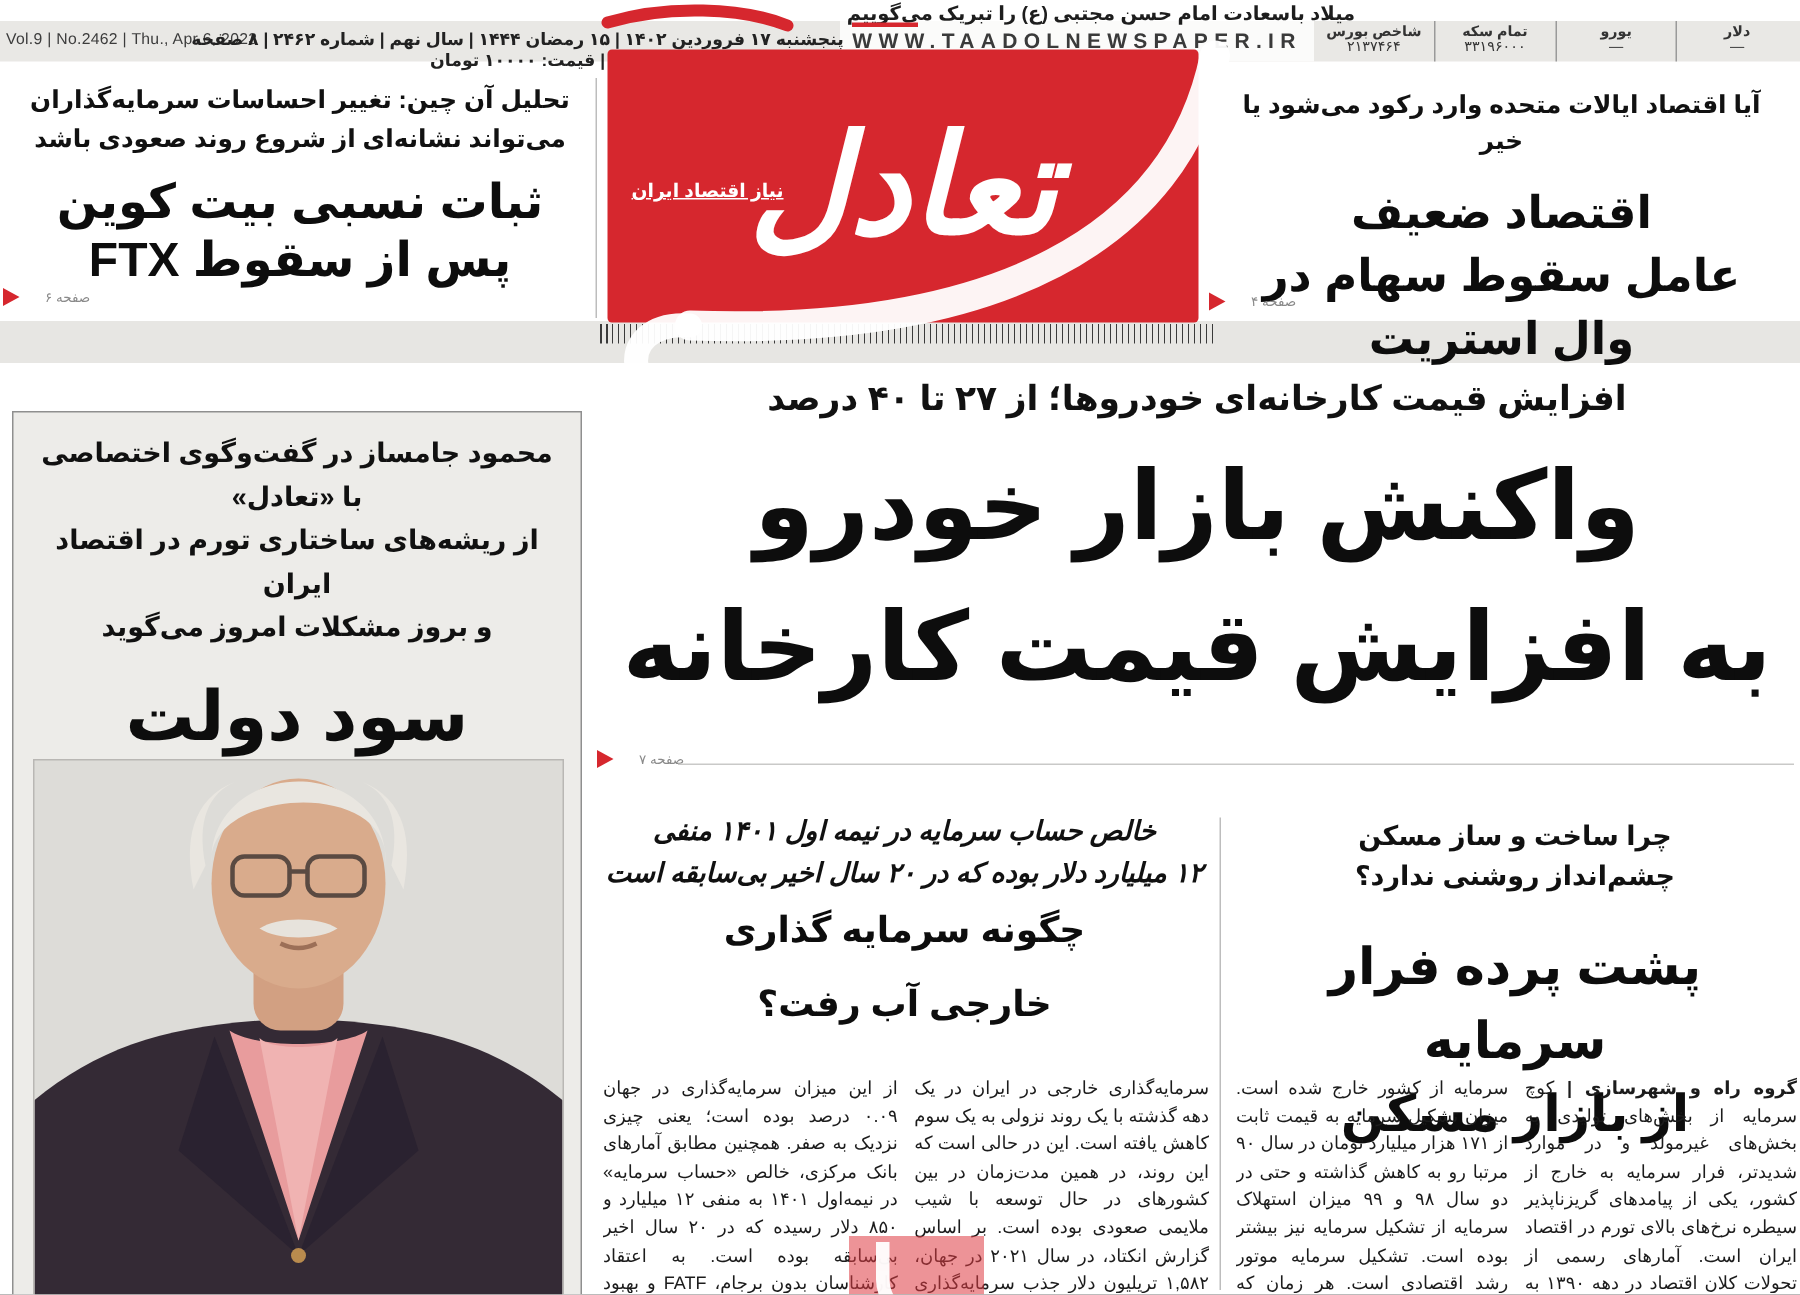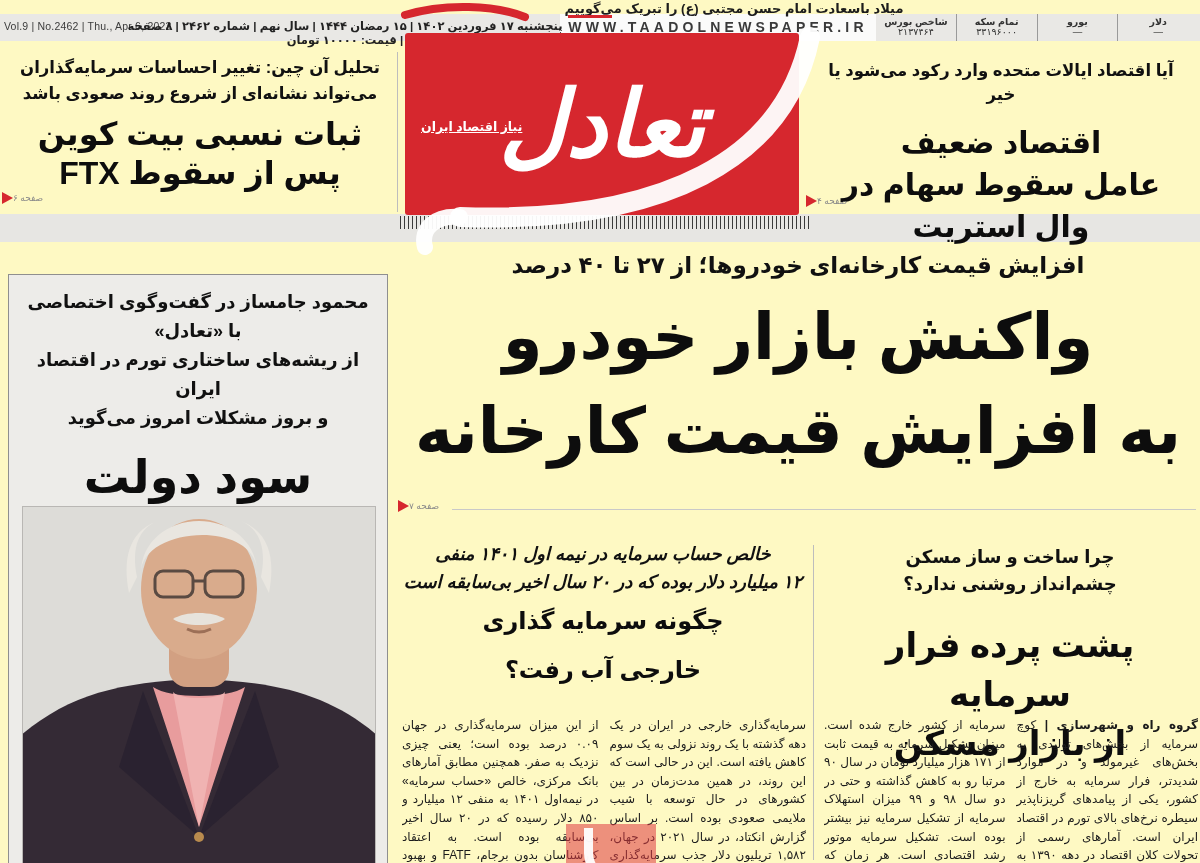--- a/index.html
+++ b/index.html
@@ -1,16 +1,16 @@
 <!DOCTYPE html>
 <html lang="fa"><head>
 <meta charset="utf-8">
 <style>
   html,body{margin:0;padding:0;background:#888;}
-  .page{position:relative;width:1200px;height:863px;background:#fef9c3;overflow:hidden;
+  .page{position:relative;width:1200px;height:863px;background:#ffffff;overflow:hidden;
         font-family:"Liberation Sans","DejaVu Sans",sans-serif;color:#151515;margin:0 auto;}
   .abs{position:absolute;}
   .rtl{direction:rtl;}
   .ctr{text-align:center;}
   
   .congrats{left:560px;top:1px;width:348px;font-size:13px;font-weight:bold;color:#1d1d1d;text-align:center;}
   .congrats-underline{left:568px;top:15px;width:44px;height:3px;background:#d6272e;}
   .strip{left:0;top:14px;width:1200px;height:27px;background:#e9e8e5;}
   .strip-center{left:560px;top:14px;width:316px;height:27px;background:#fbfbfa;}
   .date-en{left:4px;top:20px;font-size:10.5px;color:#3c3c3c;letter-spacing:.2px;}
@@ -26,21 +26,21 @@
   .logo-box{left:405px;top:33px;width:394px;height:182px;background:#d6272e;border-radius:3px;}
   .logo-name{position:absolute;left:0;top:6px;width:100%;text-align:center;color:#fff;
              font-size:92px;font-weight:bold;font-style:italic;line-height:170px;}
   .logo-tagline{position:absolute;left:16px;top:86px;color:#fff;font-size:12.5px;font-weight:bold;text-decoration:underline;}
   .gray-band{left:0;top:214px;width:1200px;height:28px;background:#e7e6e3;}
   .ruler{left:400px;top:216px;width:410px;height:13px;
          background:repeating-linear-gradient(90deg,#3a3a3a 0 1px,transparent 1px 4px);}
   
   .kicker{font-weight:bold;color:#111;}
   .headline{font-weight:900;color:#0d0d0d;}
-  .pagemark{display:flex;align-items:center;gap:0;}
+  .pagemark{display:flex;align-items:center;gap:17px;}
   .tri{width:0;height:0;border-top:6px solid transparent;border-bottom:6px solid transparent;
        border-left:11px solid #d6272e;}
   .pagemark .pm-label{font-size:9px;color:#8a8a8a;}
   .bodytext{font-size:12px;line-height:18.6px;text-align:justify;color:#1c1c1c;}
   .cols{display:flex;direction:rtl;gap:11px;}
   .cols > div{flex:1;}
   .vline{width:1px;background:#bdbdbd;}
   .hline{height:1px;background:#c9c9c8;}
   
   .intv-box{left:8px;top:247px;width:380px;height:614px;background:#edece9;border:1px solid #8f8f8f;box-sizing:border-box;margin-top:27px;}

